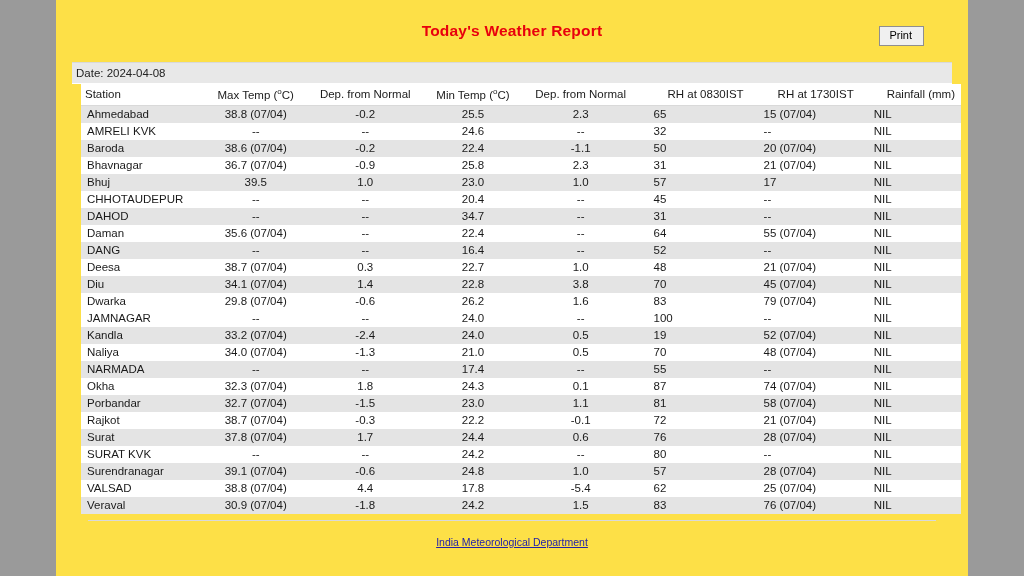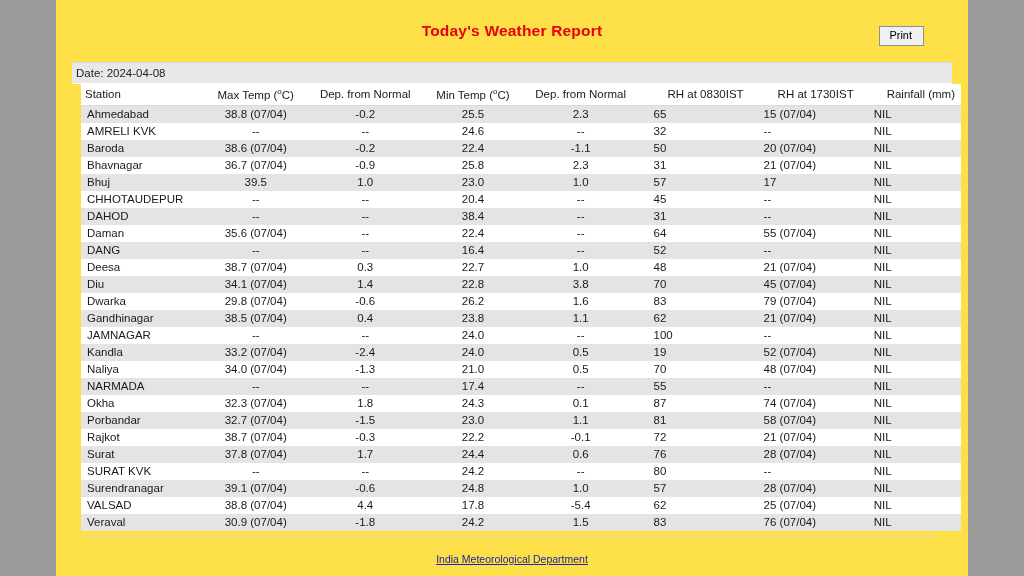--- a/index.html
+++ b/index.html
@@ -214,21 +214,21 @@
             <td>20.4</td>
             <td>--</td>
             <td class="rh">45</td>
             <td class="rh">--</td>
             <td class="rain">NIL</td>
           </tr>
           <tr class="odd">
             <td class="station">DAHOD</td>
             <td>--</td>
             <td>--</td>
-            <td>38.4</td>
+            <td>34.7</td>
             <td>--</td>
             <td class="rh">31</td>
             <td class="rh">--</td>
             <td class="rain">NIL</td>
           </tr>
           <tr class="even">
             <td class="station">Daman</td>
             <td>35.6 (07/04)</td>
             <td>--</td>
             <td>22.4</td>
@@ -270,30 +270,20 @@
           <tr class="even">
             <td class="station">Dwarka</td>
             <td>29.8 (07/04)</td>
             <td>-0.6</td>
             <td>26.2</td>
             <td>1.6</td>
             <td class="rh">83</td>
             <td class="rh">79 (07/04)</td>
             <td class="rain">NIL</td>
           </tr>
-          <tr class="odd">
-            <td class="station">Gandhinagar</td>
-            <td>38.5 (07/04)</td>
-            <td>0.4</td>
-            <td>23.8</td>
-            <td>1.1</td>
-            <td class="rh">62</td>
-            <td class="rh">21 (07/04)</td>
-            <td class="rain">NIL</td>
-          </tr>
           <tr class="even">
             <td class="station">JAMNAGAR</td>
             <td>--</td>
             <td>--</td>
             <td>24.0</td>
             <td>--</td>
             <td class="rh">100</td>
             <td class="rh">--</td>
             <td class="rain">NIL</td>
           </tr>

